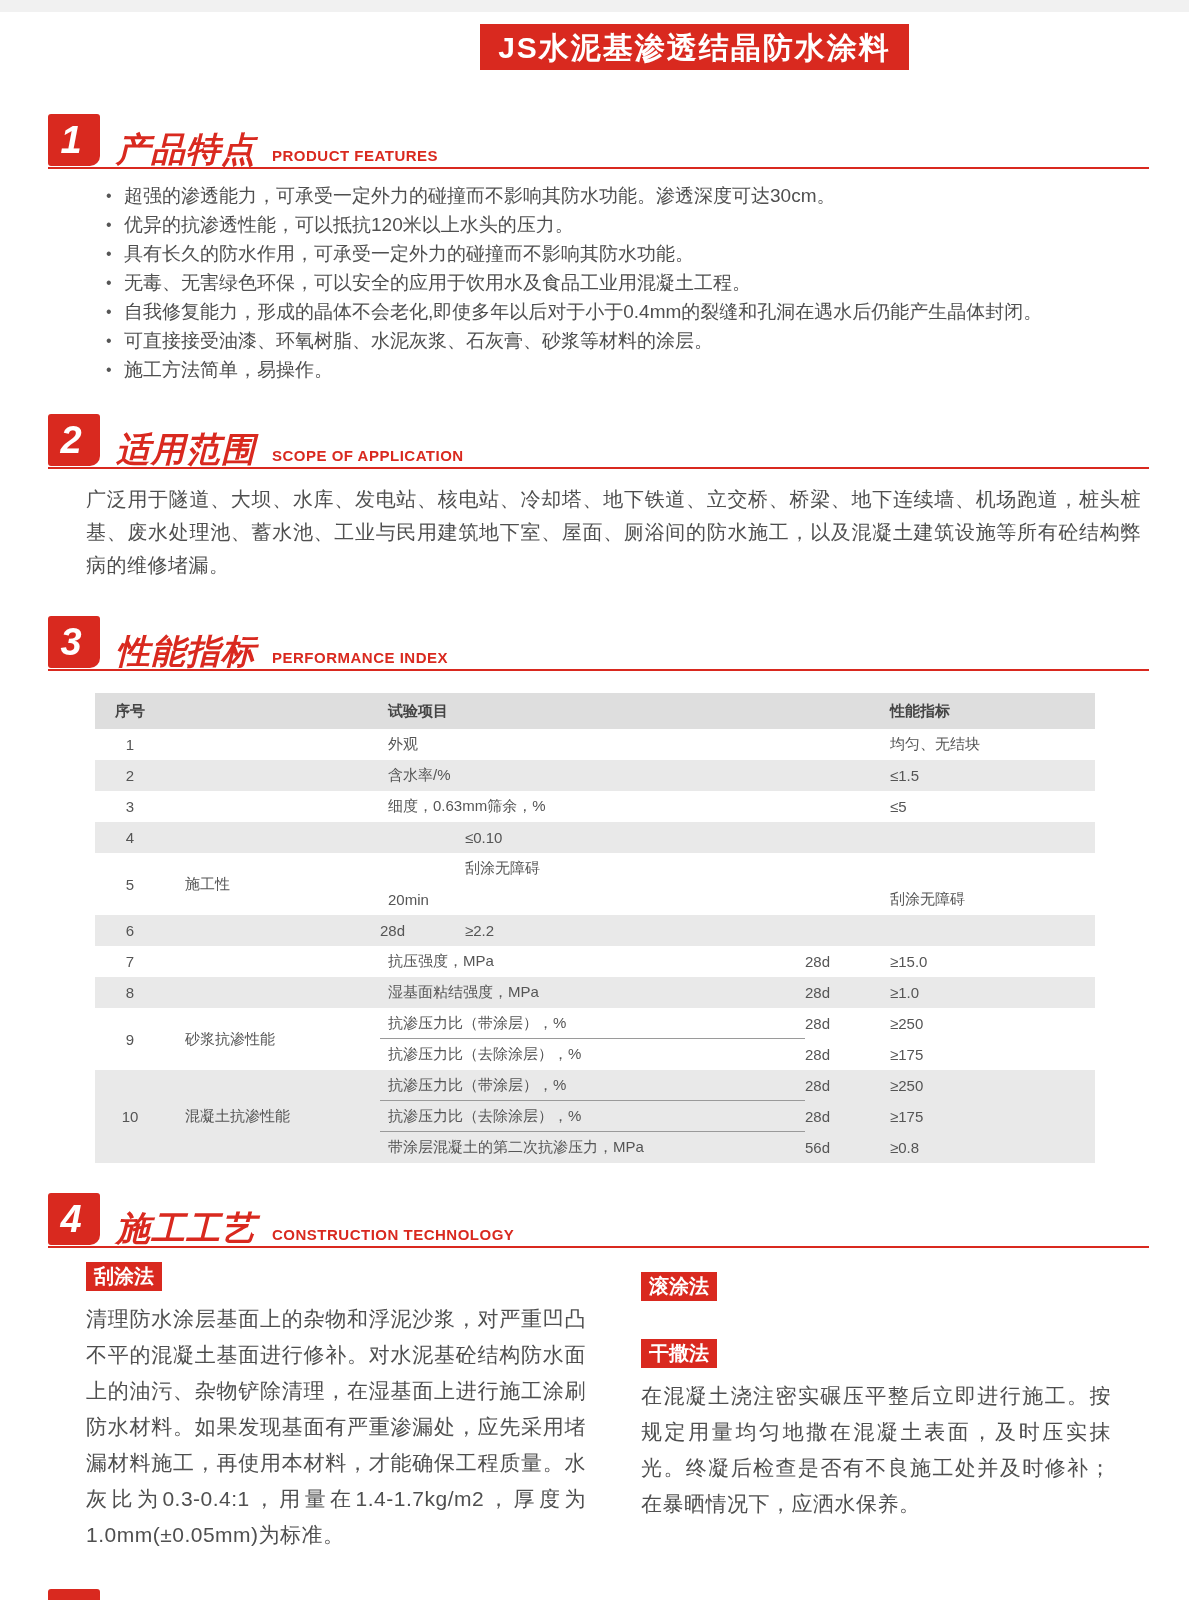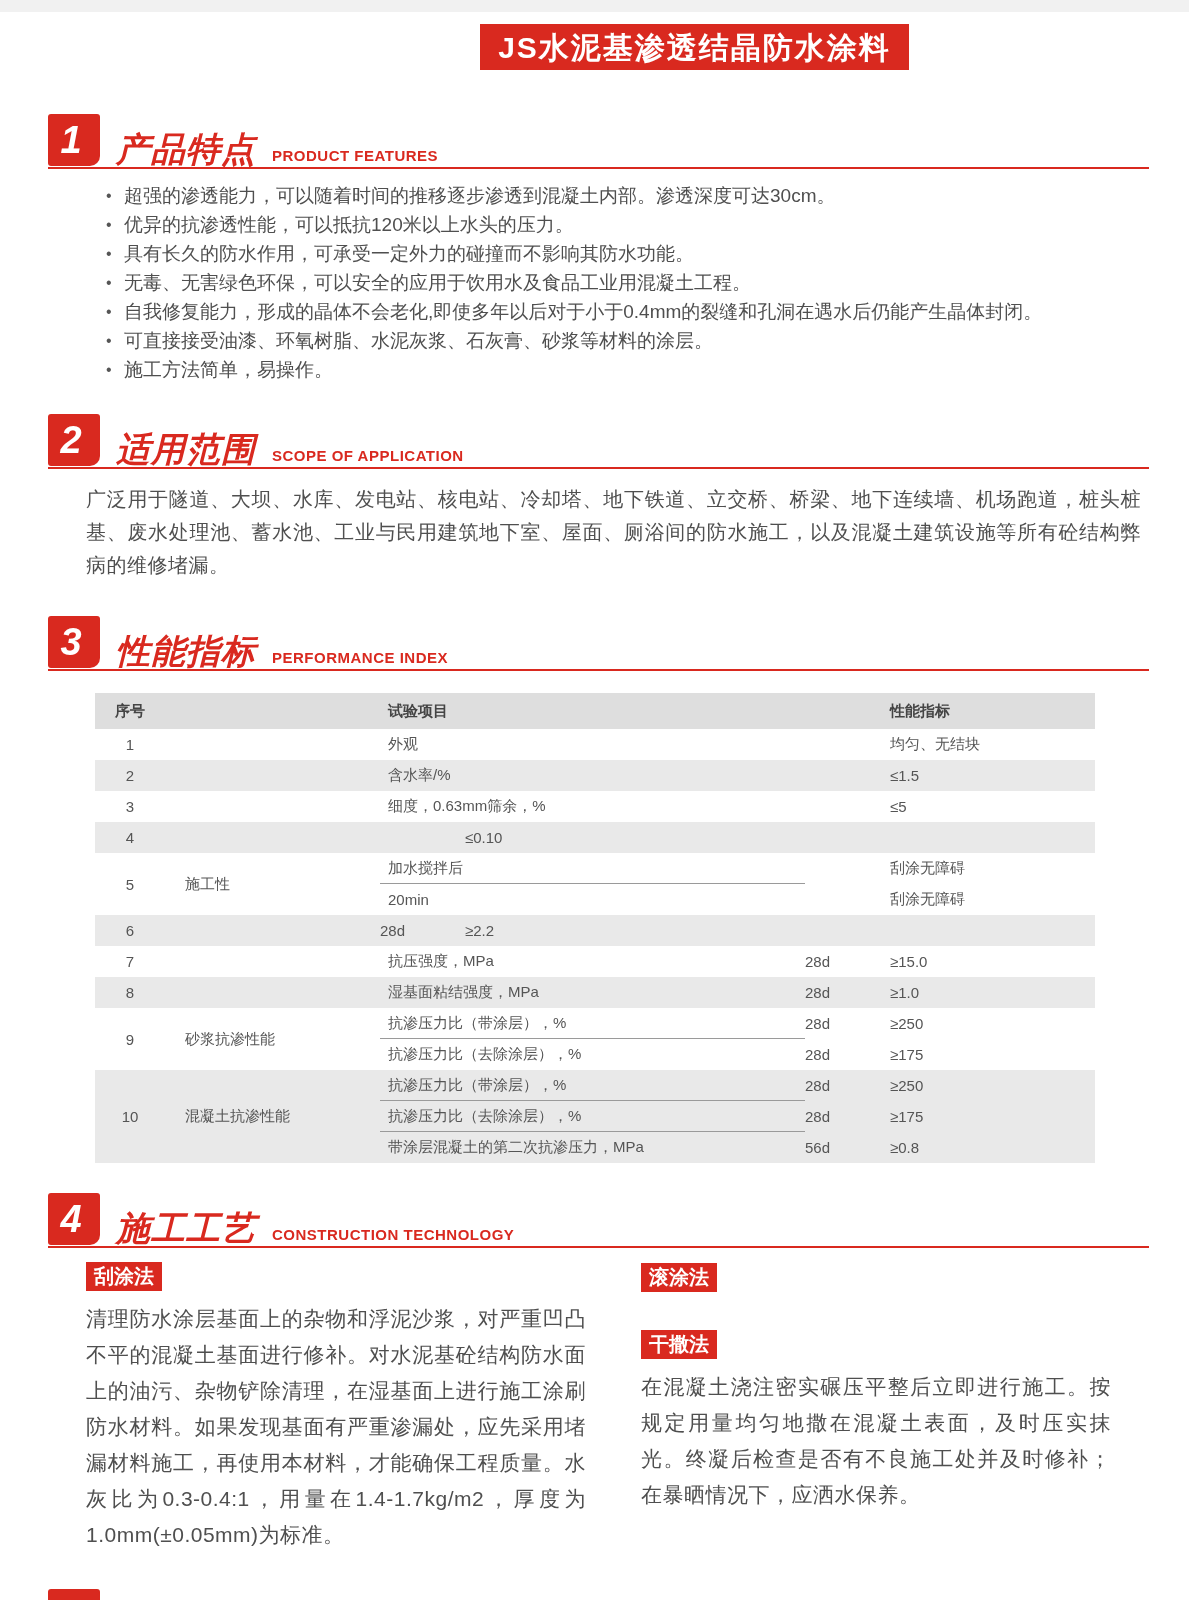--- a/index.html
+++ b/index.html
@@ -64,21 +64,21 @@
   .col-left { width:500px; }
   .col-right { flex:1; max-width:470px; }
   .method-badge {
     display:inline-block; background:#d9291f; color:#ffffff;
     font-size:20px; font-weight:bold; padding:2px 8px 3px 8px; line-height:1.2;
   }
   .method-text {
     margin-top:10px; font-size:21px; line-height:36px;
     color:#4f4f4f; text-align:justify; letter-spacing:0.5px;
   }
-  .roll-block { margin-top:1px; }
+  .roll-block { margin-top:10px; }
   .dry-block { margin-top:38px; }
 
   
   .s1 { margin-top:44px; }
   .s2 { margin-top:30px; }
   .s3 { margin-top:34px; }
   .s4 { margin-top:30px; }
   .s5 { margin-top:36px; }
 </style>
 </head>
@@ -94,21 +94,21 @@
   <section class="section s1">
     <header class="sec-head">
       <span class="num-badge">1</span>
       <span class="sec-title-cn">产品特点</span>
       <span class="sec-title-en">PRODUCT FEATURES</span>
       <span class="sec-line"></span>
     </header>
     <ul class="bullets">
         <li>
           <span class="dot">•</span>
-          <span>超强的渗透能力，可以随着时间的推移逐步渗透到混凝土内部。渗透深度可达30cm。</span>
+          <span>超强的渗透能力，可承受一定外力的碰撞而不影响其防水功能。渗透深度可达30cm。</span>
         </li>
         <li>
           <span class="dot">•</span>
           <span>优异的抗渗透性能，可以抵抗120米以上水头的压力。</span>
         </li>
         <li>
           <span class="dot">•</span>
           <span>具有长久的防水作用，可承受一定外力的碰撞而不影响其防水功能。</span>
         </li>
         <li>
@@ -200,21 +200,20 @@
               <div class="item-age"></div>
               <div class="item-val">≤0.10</div>
             </div>
           </div>
         </div>
         <div class="trow">
           <div class="cell-no">5</div>
           <div class="cell-cat">施工性</div>
           <div class="cell-items">
             <div class="item">
-              <div class="item-name">加水搅拌后</div>
               <div class="item-age"></div>
               <div class="item-val">刮涂无障碍</div>
             </div>
             <div class="item">
               <div class="item-name">20min</div>
               <div class="item-age"></div>
               <div class="item-val">刮涂无障碍</div>
             </div>
           </div>
         </div>

